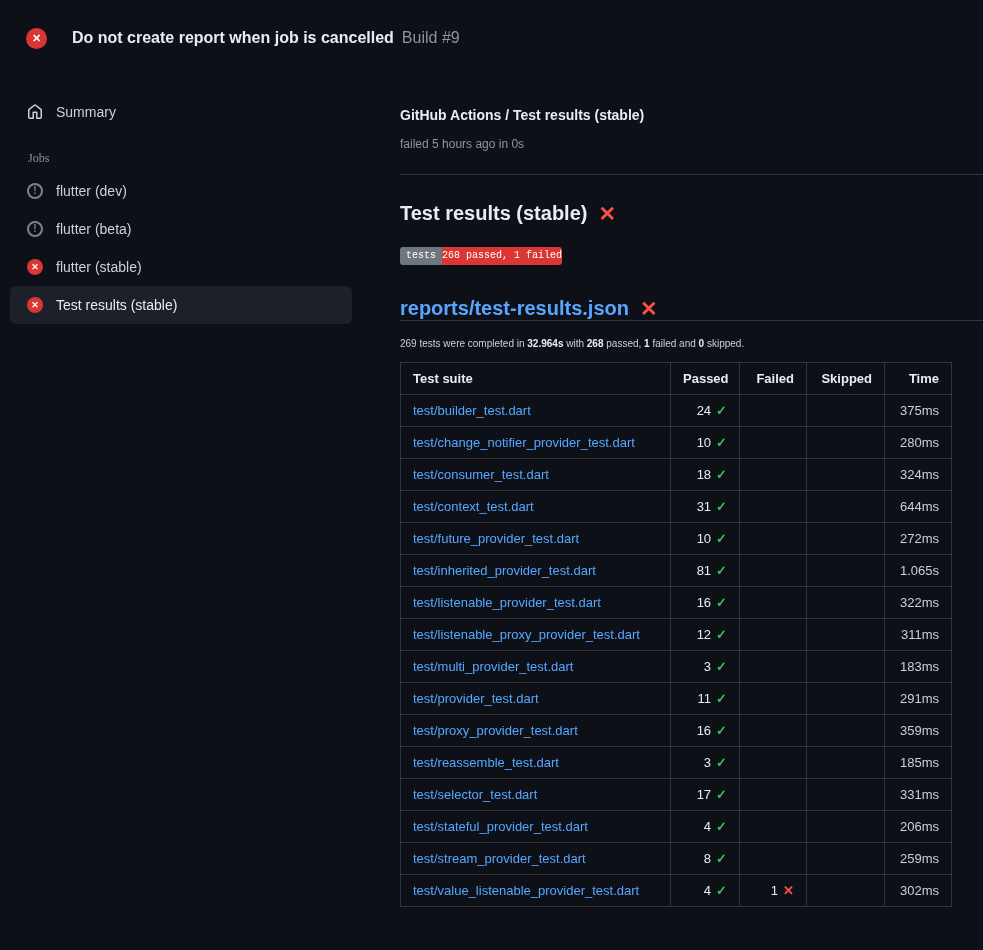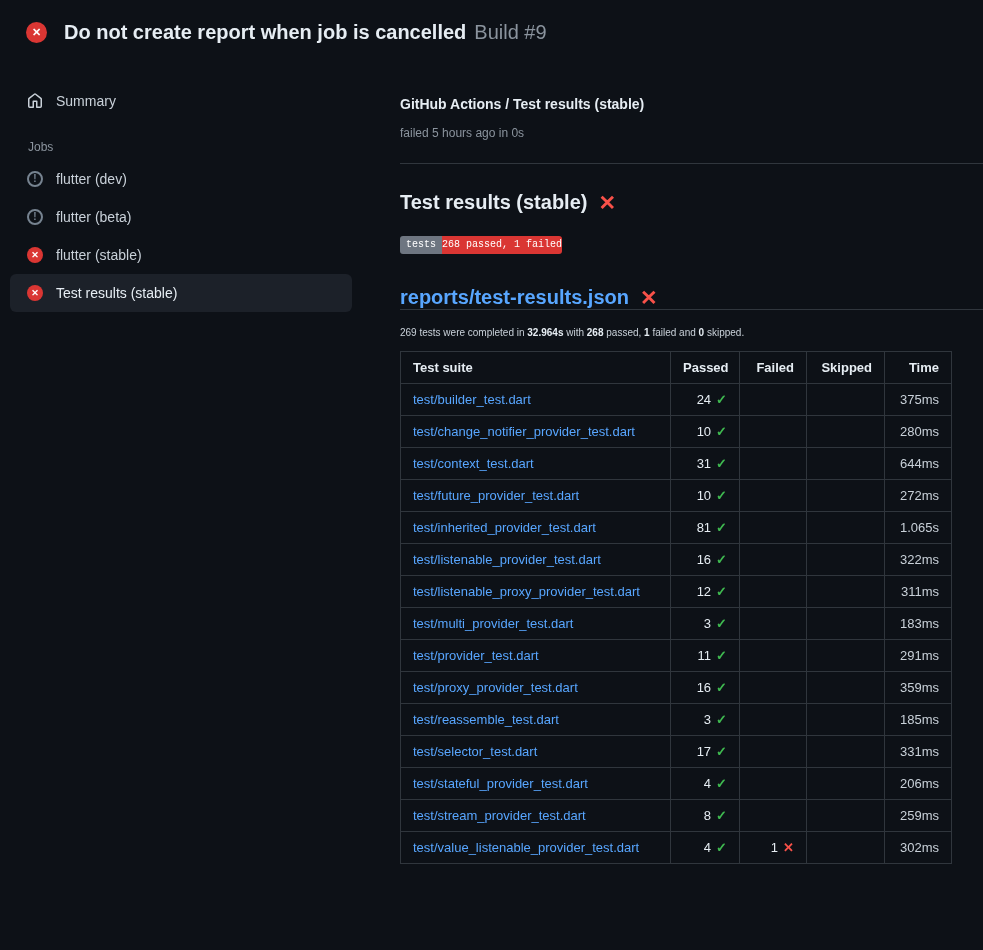--- a/index.html
+++ b/index.html
@@ -10,36 +10,36 @@
     font-family: "Liberation Sans", sans-serif;
   }
   
   .top-header { display: flex; align-items: center; gap: 13px; padding: 17px 24px 12px 26px; }
   .fail-circle {
     display: inline-flex; align-items: center; justify-content: center;
     border-radius: 50%; background: var(--badge_red); color: #fff; font-weight: 700;
     flex-shrink: 0;
   }
   .fail-circle.big { width: 21px; height: 21px; font-size: 11px; }
-  .page-title { margin: 4px; font-size: 20px; font-weight: 700; color: #e6edf3; }
+  .page-title { margin: 12px; font-size: 16px; font-weight: 700; color: #e6edf3; }
   .build-no { color: #8b949e; font-weight: 400; margin-left: 8px; }
 
   
   .content { display: flex; align-items: flex-start; }
   .sidebar { width: 390px; flex-shrink: 0; padding: 22px 38px 0 10px; }
   .main { flex: 1; padding: 36px 0 0 10px; min-width: 0; }
 
   
   .side-item {
     display: flex; align-items: center; gap: 13px;
     padding: 11px 17px; border-radius: 6px; font-size: 14px; color: #c9d1d9;
     cursor: pointer; white-space: nowrap;
   }
   .side-item.selected { background: #1c2129; color: #e6edf3; }
-  .jobs-label { font-size: 12px; color: #8b949e; padding: 20px 17px 6px 18px; }
+  .jobs-label { font-size: 12px; color: #8b949e; padding: 20px 17px 6px 18px; font-family: Liberation Serif, serif; }
   .job-icon {
     width: 16px; height: 16px; flex-shrink: 0;
     display: inline-flex; align-items: center; justify-content: center;
     border-radius: 50%; font-weight: 700; line-height: 1;
   }
   .job-icon.failed { background: var(--badge_red); color: #fff; font-size: 9px; }
   .job-icon.neutral { border: 2px solid #768390; color: #768390; font-size: 10px; }
   .home-icon { flex-shrink: 0; display: inline-flex; }
 
   
@@ -161,20 +161,27 @@
             <td class="time"><span>375ms</span></td>
           </tr>
           <tr>
             <td class="suite"><a href="#">test/change_notifier_provider_test.dart</a></td>
             <td class="num"><span>10</span><span class="check-glyph">✓</span></td>
             <td class="num"></td>
             <td class="num"></td>
             <td class="time"><span>280ms</span></td>
           </tr>
           <tr>
+            <td class="suite"><a href="#">test/consumer_test.dart</a></td>
+            <td class="num"><span>18</span><span class="check-glyph">✓</span></td>
+            <td class="num"></td>
+            <td class="num"></td>
+            <td class="time"><span>324ms</span></td>
+          </tr>
+          <tr>
             <td class="suite"><a href="#">test/context_test.dart</a></td>
             <td class="num"><span>31</span><span class="check-glyph">✓</span></td>
             <td class="num"></td>
             <td class="num"></td>
             <td class="time"><span>644ms</span></td>
           </tr>
           <tr>
             <td class="suite"><a href="#">test/future_provider_test.dart</a></td>
             <td class="num"><span>10</span><span class="check-glyph">✓</span></td>
             <td class="num"></td>

